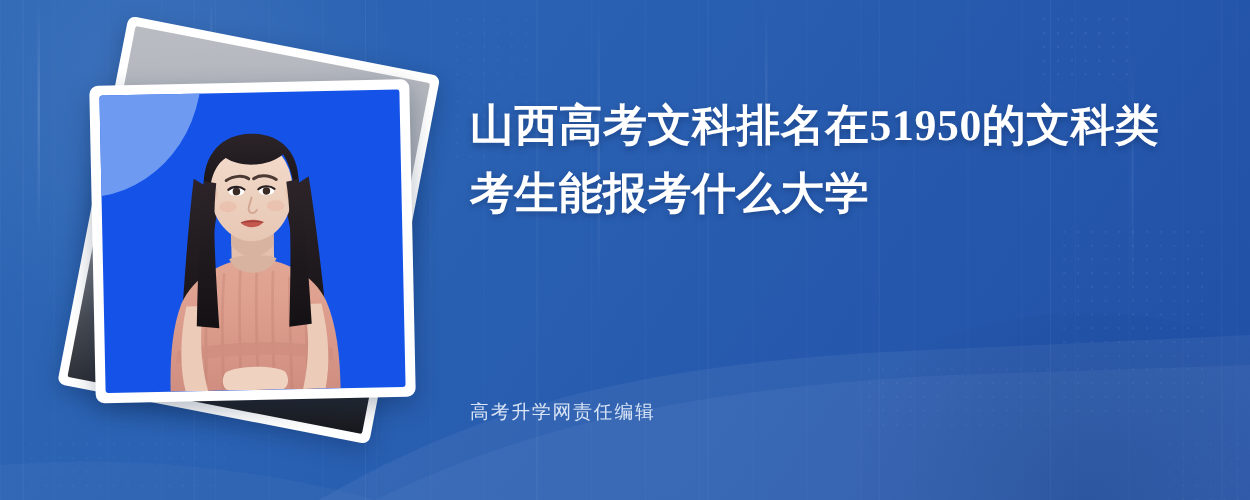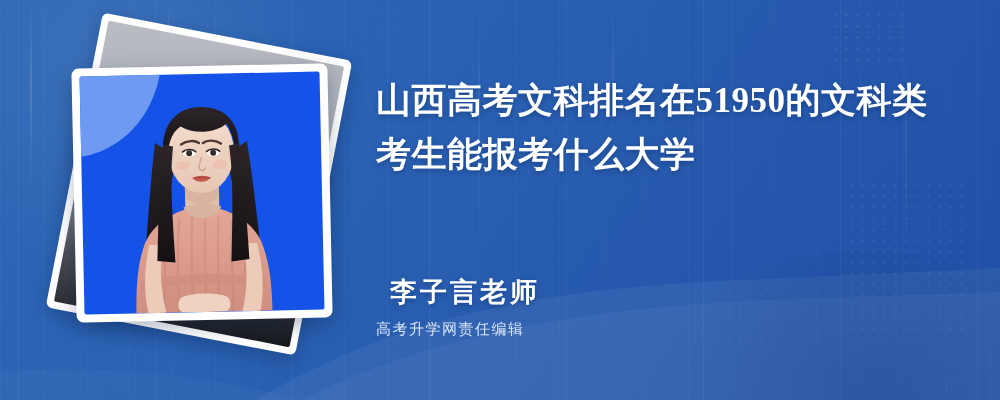--- a/index.html
+++ b/index.html
@@ -277,18 +277,17 @@
           <ellipse cx="101" cy="91" rx="7" ry="4.5" fill="#e9a995" opacity="0.32"></ellipse>
           <ellipse cx="139" cy="91" rx="7" ry="4.5" fill="#e9a995" opacity="0.32"></ellipse>
         </svg>
       </div>
     </div>
   </div>
 
   <div class="text-col">
     <div class="headline">山西高考文科排名在51950的文科类考生能报考什么大学</div>
 
-    <div class="byline-name">李子言老师</div>
 
     <div class="byline-role">高考升学网责任编辑</div>
   </div>
 
 </div>
 
 </body></html>

